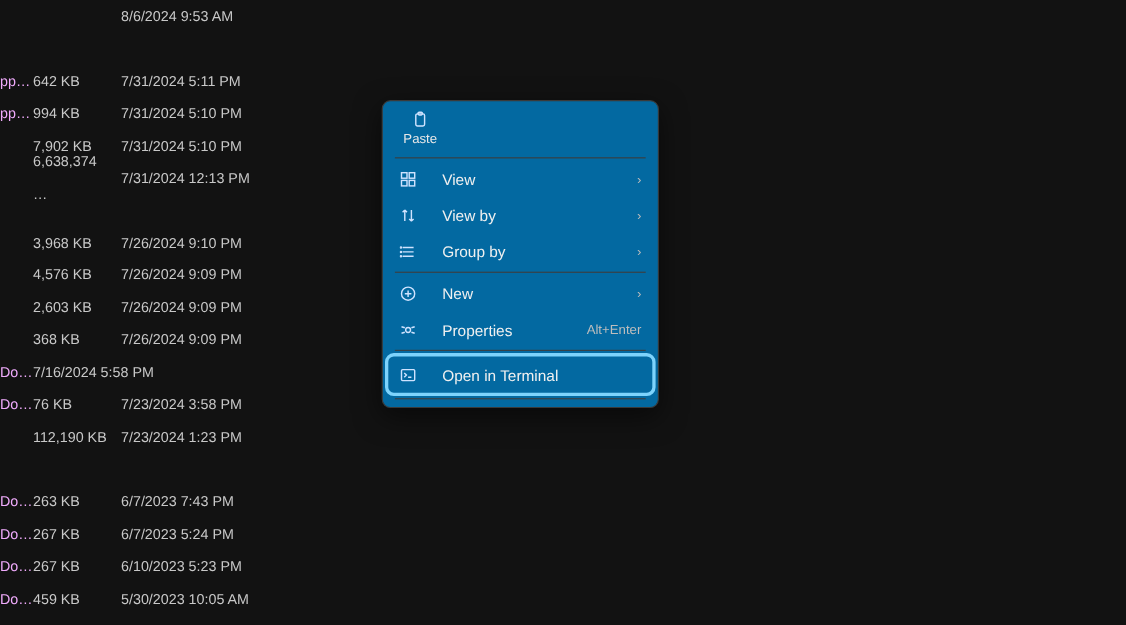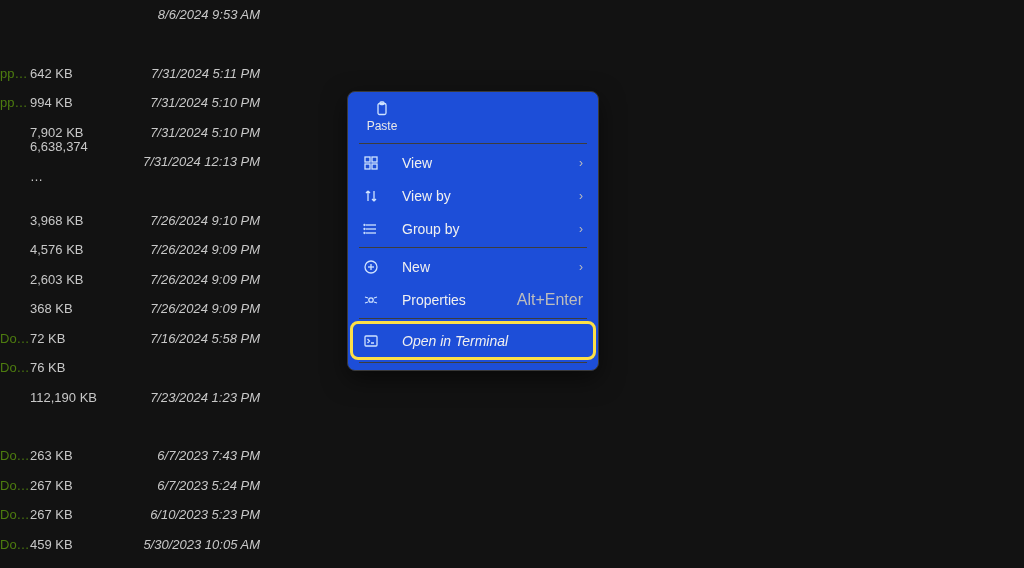--- a/index.html
+++ b/index.html
@@ -25,40 +25,39 @@
     height: 29.5px;
     line-height: 29.5px;
     color: #d0d0d0;
   }
   .row.blank { height: 29px; }
   .col-name {
     width: 30px;
     padding-left: 0;
     overflow: hidden;
     white-space: nowrap;
-    color: #4d7c0f;
+    color: #f0abfc;
   }
   .col-size {
     width: 80px;
     padding-right: 10px;
     color: #c8c8c8;
   }
   .col-date {
     width: 150px;
-    text-align: right;
+    text-align: left;
     color: #c8c8c8;
-    font-style: italic;
   }
   
   .context-menu {
     position: absolute;
     left: 347px;
     top: 91px;
     width: 252px;
-    background: #1d4ed8;
+    background: #0369a1;
     border: 1px solid #3a3a3a;
     border-radius: 8px;
     box-shadow: 0 8px 24px rgba(0,0,0,0.5);
     padding: 5px 5px;
     font-size: 14px;
     color: #f0f0f0;
   }
   .cm-top {
     display: flex;
     padding: 4px 6px 8px 6px;
@@ -80,40 +79,39 @@
   .cm-item {
     display: flex;
     align-items: center;
     height: 33px;
     padding: 0 10px;
     border-radius: 4px;
     gap: 23px;
     position: relative;
   }
   .cm-item.highlighted {
-    border: 3px solid #fde047;
+    border: 3px solid #7dd3fc;
     border-radius: 8px;
     margin: 0 -3px;
     padding: 0 10px;
     height: 39px;
-    font-style: italic;
   }
   .cm-icon {
     width: 16px;
     height: 16px;
     flex: 0 0 16px;
     display: inline-flex;
     align-items: center;
     justify-content: center;
     color: #cfe3ff;
   }
   .cm-label { flex: 1; }
   .cm-shortcut {
     color: #bdbdbd;
-    font-size: 16px;
+    font-size: 12px;
     text-align: center;
   }
   .chevron {
     color: #bdbdbd;
     font-size: 12px;
   }
   svg { stroke: #cfe3ff; fill: none; stroke-width: 1.3; }
 </style>
 </head>
 <body>
@@ -161,26 +159,26 @@
       <div class="col-size">2,603 KB</div>
       <div class="col-date">7/26/2024 9:09 PM</div>
     </div>
     <div class="row">
       <div class="col-name"></div>
       <div class="col-size">368 KB</div>
       <div class="col-date">7/26/2024 9:09 PM</div>
     </div>
     <div class="row">
       <div class="col-name">Do…</div>
-      <div class="col-size">72 KB</div>
       <div class="col-date">7/16/2024 5:58 PM</div>
     </div>
     <div class="row">
       <div class="col-name">Do…</div>
       <div class="col-size">76 KB</div>
+      <div class="col-date">7/23/2024 3:58 PM</div>
     </div>
     <div class="row">
       <div class="col-name"></div>
       <div class="col-size">112,190 KB</div>
       <div class="col-date">7/23/2024 1:23 PM</div>
     </div>
     <div class="row blank"></div>
     <div class="row">
       <div class="col-name">Do…</div>
       <div class="col-size">263 KB</div>

